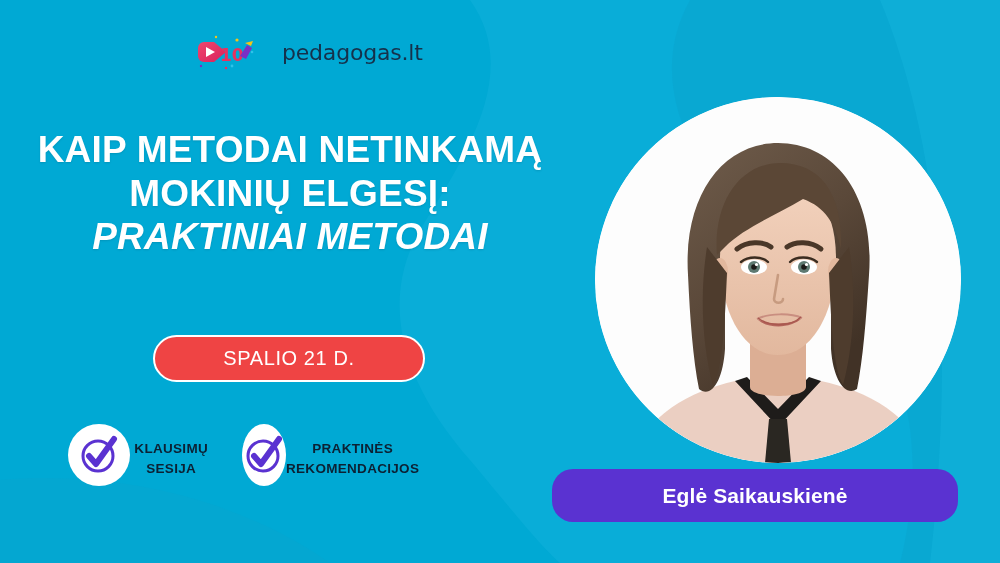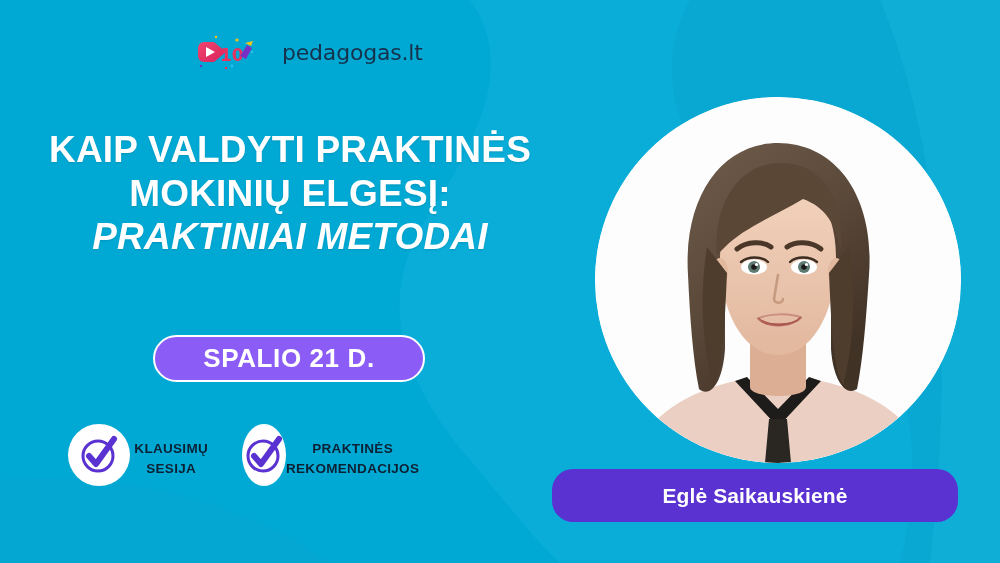--- a/index.html
+++ b/index.html
@@ -37,25 +37,25 @@
     text-shadow:0 1px 2px rgba(0,60,85,.18);
   }
   .headline .l1 { display:block; }
   .headline .l2 { display:block; }
   .headline .l3 { display:block;font-style:italic; }
 
   
   .date-pill {
     position:absolute; left:153px; top:335px;
     width:272px; height:47px;
-    background:#8b5cf6;
+    background:#ef4444;
     border:2px solid #ffffff;
     border-radius:24px;
     display:flex; align-items:center; justify-content:center;
-    color:#ffffff; font-size:26px; font-weight:700; letter-spacing:.6px;
+    color:#ffffff; font-size:20px; font-weight:400; letter-spacing:.6px;
   }
 
   
   .features {
     position:absolute; left:68px; top:424px;
     display:flex; gap:34px; align-items:flex-start;
   }
   .feature { width:140px; display:flex; align-items:center;justify-content:space-between; }
   .feature-icon {
     width:62px; height:62px; border-radius:50%;
@@ -131,21 +131,21 @@
       <circle cx="36" cy="32" r="1.4" fill="#2FC2E8"></circle>
       <circle cx="20" cy="3" r="1.2" fill="#F5C518"></circle>
       <circle cx="5" cy="32" r="1.2" fill="#7A2FC4"></circle>
       <circle cx="30" cy="34" r="1.2" fill="#E8315F"></circle>
     </svg>
   </span>
   <span class="logo-text">pedagogas.lt</span>
 </div>
 
 <h1 class="headline">
-  <span class="l1">KAIP VALDYTI PRAKTINĖS</span>
+  <span class="l1">KAIP METODAI NETINKAMĄ</span>
   <span class="l2">MOKINIŲ ELGESĮ:</span>
   <span class="l3">PRAKTINIAI METODAI</span>
 </h1>
 
 <div class="date-pill">
   <span>SPALIO 21 D.</span>
 </div>
 
 <div class="features">
 

